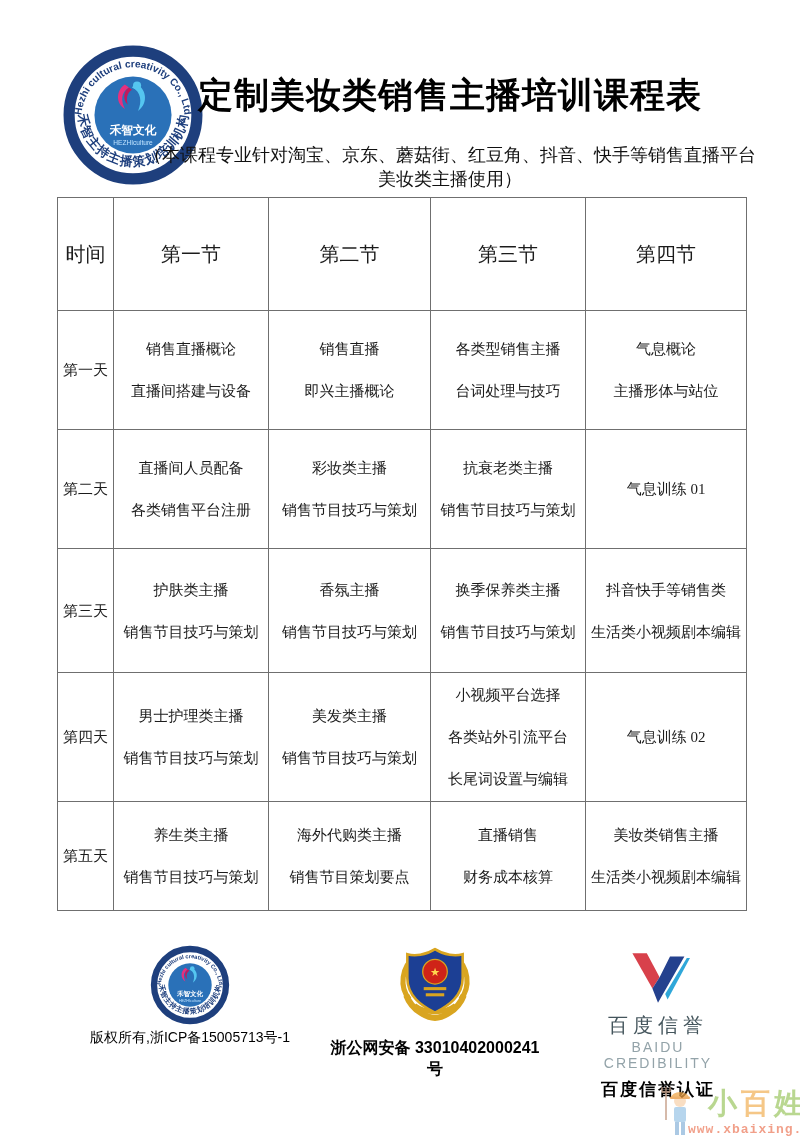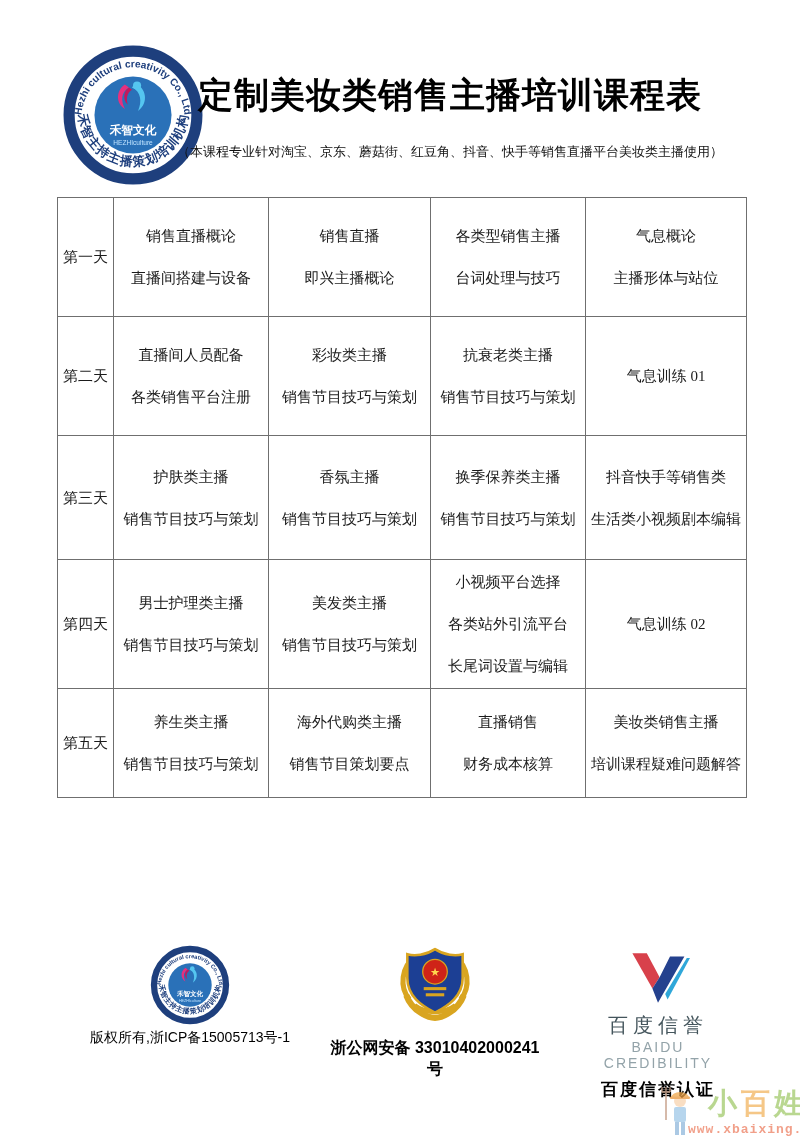--- a/index.html
+++ b/index.html
@@ -10,21 +10,21 @@
     border-right:2px solid #eeeeee;
   }
   
   .logo-main{position:absolute;left:62px;top:44px;width:142px;height:142px;}
   .title{
     position:absolute;left:150px;top:72px;width:600px;text-align:center;
     font-size:35px;font-weight:bold;letter-spacing:1px;color:#000;
   }
   .subtitle{
     position:absolute;left:140px;top:143px;width:620px;text-align:center;
-    font-size:13px;color:#111;
+    font-size:18px;color:#111;
   }
   
   table.schedule{
     position:absolute;left:57px;top:197px;width:689px;
     border-collapse:collapse;table-layout:fixed;
   }
   table.schedule th,table.schedule td{
     border:1px solid #6f6f6f;text-align:center;vertical-align:middle;
     padding:0;font-weight:normal;color:#1b1b1b;
   }
@@ -117,20 +117,27 @@
 
 <table class="schedule">
   <colgroup>
     <col style="width:56px">
       <col style="width:155px">
       <col style="width:162px">
     <col style="width:155px">
       <col style="width:161px">
   </colgroup>
   <tbody>
+      <tr>
+    <th>时间</th>
+    <th>第一节</th>
+    <th>第二节</th>
+    <th>第三节</th>
+    <th>第四节</th>
+  </tr>
   <tr class="r1">
     <td class="day">第一天</td>
     <td>销售直播概论
 直播间搭建与设备</td>
     <td>销售直播
 即兴主播概论</td>
     <td>各类型销售主播
 台词处理与技巧</td>
     <td>气息概论
 主播形体与站位</td>
@@ -169,21 +176,21 @@
   </tr>
   <tr class="r5">
     <td class="day">第五天</td>
     <td>养生类主播
 销售节目技巧与策划</td>
     <td>海外代购类主播
 销售节目策划要点</td>
     <td>直播销售
 财务成本核算</td>
     <td>美妆类销售主播
-培训课程疑难问题解答</td>
+生活类小视频剧本编辑</td>
   </tr>
 </tbody>
   </table>
 
 <div class="f-left">
   <span class="logo-small">
     <svg viewBox="0 0 140 140" width="80" height="80">
         <use href="#hezhi-logo"></use>
       </svg>
   </span>

